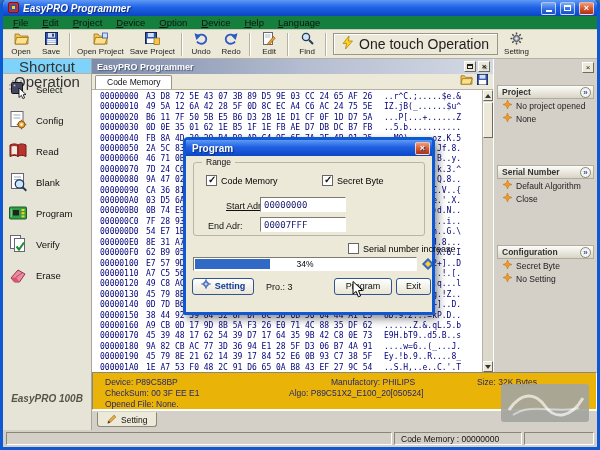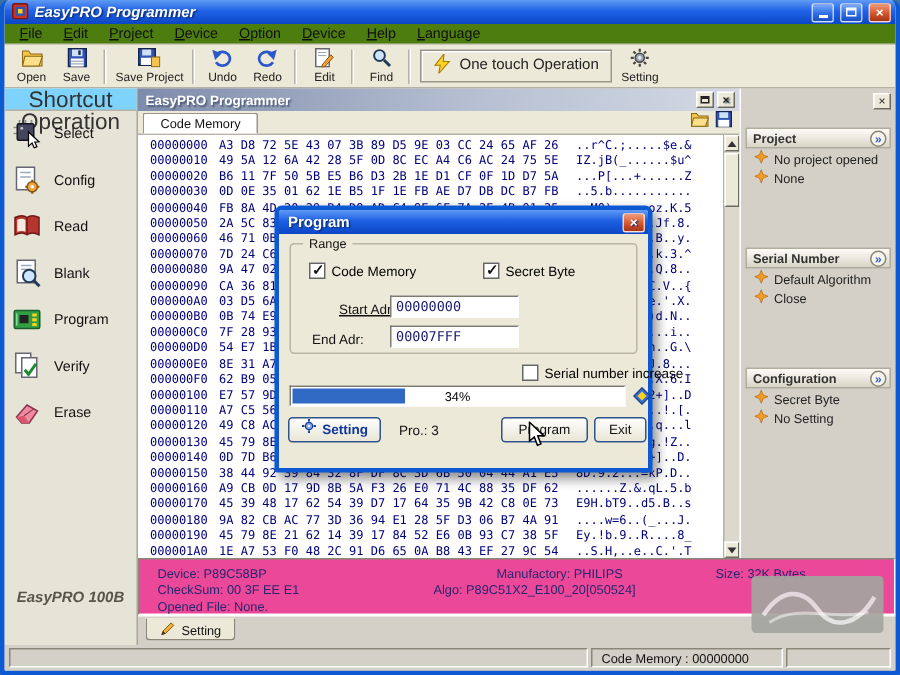--- a/index.html
+++ b/index.html
@@ -9,29 +9,29 @@
 
   
   .titlebar{height:16px;background:linear-gradient(180deg,#5f9af3 0%,#2063e8 45%,#0b46c4 100%);display:flex;align-items:center;gap:4px;padding:0 3px 0 5px;border-radius:4px 4px 0 0;}
   .app-title{color:#fff;font-weight:bold;font-size:10px;font-style:italic;text-shadow:1px 1px 1px #0a2c7a;flex:1;white-space:nowrap;overflow:hidden;}
   .winbtn{width:15px;height:13px;border-radius:2px;border:1px solid rgba(255,255,255,.65);background:linear-gradient(180deg,#7cabf7,#2e6ee8 55%,#1b4fc0);display:flex;align-items:center;justify-content:center;color:#fff;font-size:9px;line-height:9px;font-weight:bold;}
   .winbtn.close{background:linear-gradient(180deg,#f09a77,#d4552c 55%,#a83315);}
   .glyph-min{display:block;width:6px;height:2px;background:#fff;margin-top:6px;}
   .glyph-max{display:block;width:7px;height:6px;border:1px solid #fff;border-top:2px solid #fff;}
 
   
-  .menubar{height:14px;background:#4d7c0f;border-bottom:1px solid #cdc9ba;display:flex;align-items:center;padding-left:3px;}
+  .menubar{height:14px;background:#15803d;border-bottom:1px solid #cdc9ba;display:flex;align-items:center;padding-left:3px;}
   .menu-item{display:inline-block;padding:1px 7px;font-size:9.5px;color:#111;}
   .menu-item::first-letter{text-decoration:underline;}
 
   
   .toolbar{height:29px;background:#ece9d8;border-bottom:1px solid #b5b2a5;display:flex;align-items:center;padding:1px 3px;}
   .tbtn{display:flex;flex-direction:column;align-items:center;justify-content:center;min-width:30px;height:27px;gap:1px;font-size:8px;color:#222;padding:0 3px;}
   .tbtn .tlabel{line-height:8px;white-space:nowrap;}
-  .tbtn.boxed{flex-direction:row;gap:5px;border:1px solid #9a968a;box-shadow:inset 1px 1px 0 #fff;height:22px;font-size:10px;padding:0 8px;margin:0 3px;background:#ece9d8;}
+  .tbtn.boxed{flex-direction:row;gap:5px;border:1px solid #9a968a;box-shadow:inset 1px 1px 0 #fff;height:22px;font-size:14px;padding:0 8px;margin:0 3px;background:#ece9d8;}
   .tsep{width:2px;height:23px;border-left:1px solid #b5b2a5;border-right:1px solid #fff;margin:0 3px;}
 
   
   .main{display:flex;height:371px;}
   .sidebar{width:89px;background:#e6e3d7;border-right:1px solid #aaa79a;position:relative;flex:none;}
   .sidebar-title{height:15px;line-height:15px;text-align:center;font-size:15px;color:#333;background:#7dd3fc;border-bottom:1px solid #b5b2a5;}
   .side-item{display:flex;align-items:center;gap:8px;height:31px;padding-left:5px;}
   .side-label{font-size:9.5px;color:#111;}
   .side-model{position:absolute;bottom:26px;left:0;right:0;text-align:center;font-style:italic;font-weight:bold;color:#57544a;font-size:10px;}
 
@@ -63,21 +63,21 @@
   
   .rightcol{width:104px;flex:none;background:#d4d0c8;border-left:1px solid #fff;position:relative;padding-top:26px;}
   .panel-close{position:absolute;top:3px;right:3px;}
   .panel{margin:0 3px 40px 3px;}
   .panel-header{height:14px;background:linear-gradient(180deg,#fdfcf8,#d8d4c6);border:1px solid #b0ac9e;display:flex;align-items:center;padding:0 2px 0 4px;font-size:8.5px;font-weight:bold;color:#333;}
   .panel-btn{margin-left:auto;width:11px;height:11px;border:1px solid #8a8678;border-radius:50%;background:#f6f4ec;color:#2b58c8;font-size:8px;line-height:9px;text-align:center;font-weight:bold;}
   .panel-btn::before{content:"\00BB";}
   .panel-item{display:flex;align-items:center;gap:4px;height:13px;padding-left:6px;font-size:8.5px;color:#222;}
 
   
-  .info{height:38px;background:#ec4899;border:1px solid;border-color:#8a8678 #fff #fff #8a8678;position:relative;font-size:8.5px;color:#26266e;}
+  .info{height:38px;background:#eab308;border:1px solid;border-color:#8a8678 #fff #fff #8a8678;position:relative;font-size:8.5px;color:#26266e;}
   .info span{position:absolute;white-space:nowrap;}
   .info-device{left:12px;top:4px;}  .info-manu{left:196px;top:4px;margin-left:42px;}  .info-size{left:384px;top:4px;}
   .info-checksum{left:12px;top:15px;}  .info-algo{left:196px;top:15px;}
   .info-file{left:12px;top:26px;}
 
   
   .bottom-tabbar{height:20px;background:#d4d0c8;border-top:1px solid #fff;display:flex;align-items:flex-start;padding:1px 0 0 5px;}
   .bottom-tab{display:flex;align-items:center;gap:4px;height:15px;padding:0 9px;background:#ece9d8;border:1px solid #8a8678;border-top:1px solid #ece9d8;border-radius:0 0 3px 3px;font-size:8.5px;color:#111;}
 
   
@@ -171,20 +171,28 @@
             <rect x="7.2" y="1.6" width="1.6" height="3" fill="#16244f"></rect>
             <rect x="2.2" y="7" width="8.6" height="5.4" fill="#fff"></rect>
             <rect x="2.2" y="8.4" width="8.6" height="0.8" fill="#9aa7bd"></rect>
             <rect x="2.2" y="10.2" width="8.6" height="0.8" fill="#9aa7bd"></rect>
           </svg></span>
       <span class="tlabel">Save</span>
     </div>
     <div class="tsep"></div>
     <div class="tbtn">
       <span><svg width="15" height="13" viewBox="0 0 15 13">
+            <path d="M1 2h4l1.5 2H14v8H1z" fill="#f7c34a" stroke="#8a6914" stroke-width="0.7"></path>
+            <path d="M2.6 5.5h11.7L12 12H1z" fill="#ffe08a" stroke="#8a6914" stroke-width="0.7"></path>
+            <rect x="9.5" y="1" width="5" height="5" fill="#cfe0f7" stroke="#2f54b4" stroke-width="0.8"></rect>
+          </svg></span>
+      <span class="tlabel">Open Project</span>
+    </div>
+    <div class="tbtn">
+      <span><svg width="15" height="13" viewBox="0 0 15 13">
             <rect x="0.5" y="0.5" width="11" height="11" fill="#2f54b4" stroke="#16244f"></rect>
             <rect x="2.8" y="1" width="6" height="4" fill="#cfe0f7"></rect>
             <rect x="2" y="6.5" width="8" height="4.8" fill="#fff"></rect>
             <rect x="9" y="6" width="5.5" height="6.5" fill="#f7c34a" stroke="#8a6914" stroke-width="0.7"></rect>
           </svg></span>
       <span class="tlabel">Save Project</span>
     </div>
     <div class="tsep"></div>
     <div class="tbtn">
       <span><svg width="14" height="13" viewBox="0 0 14 13">

